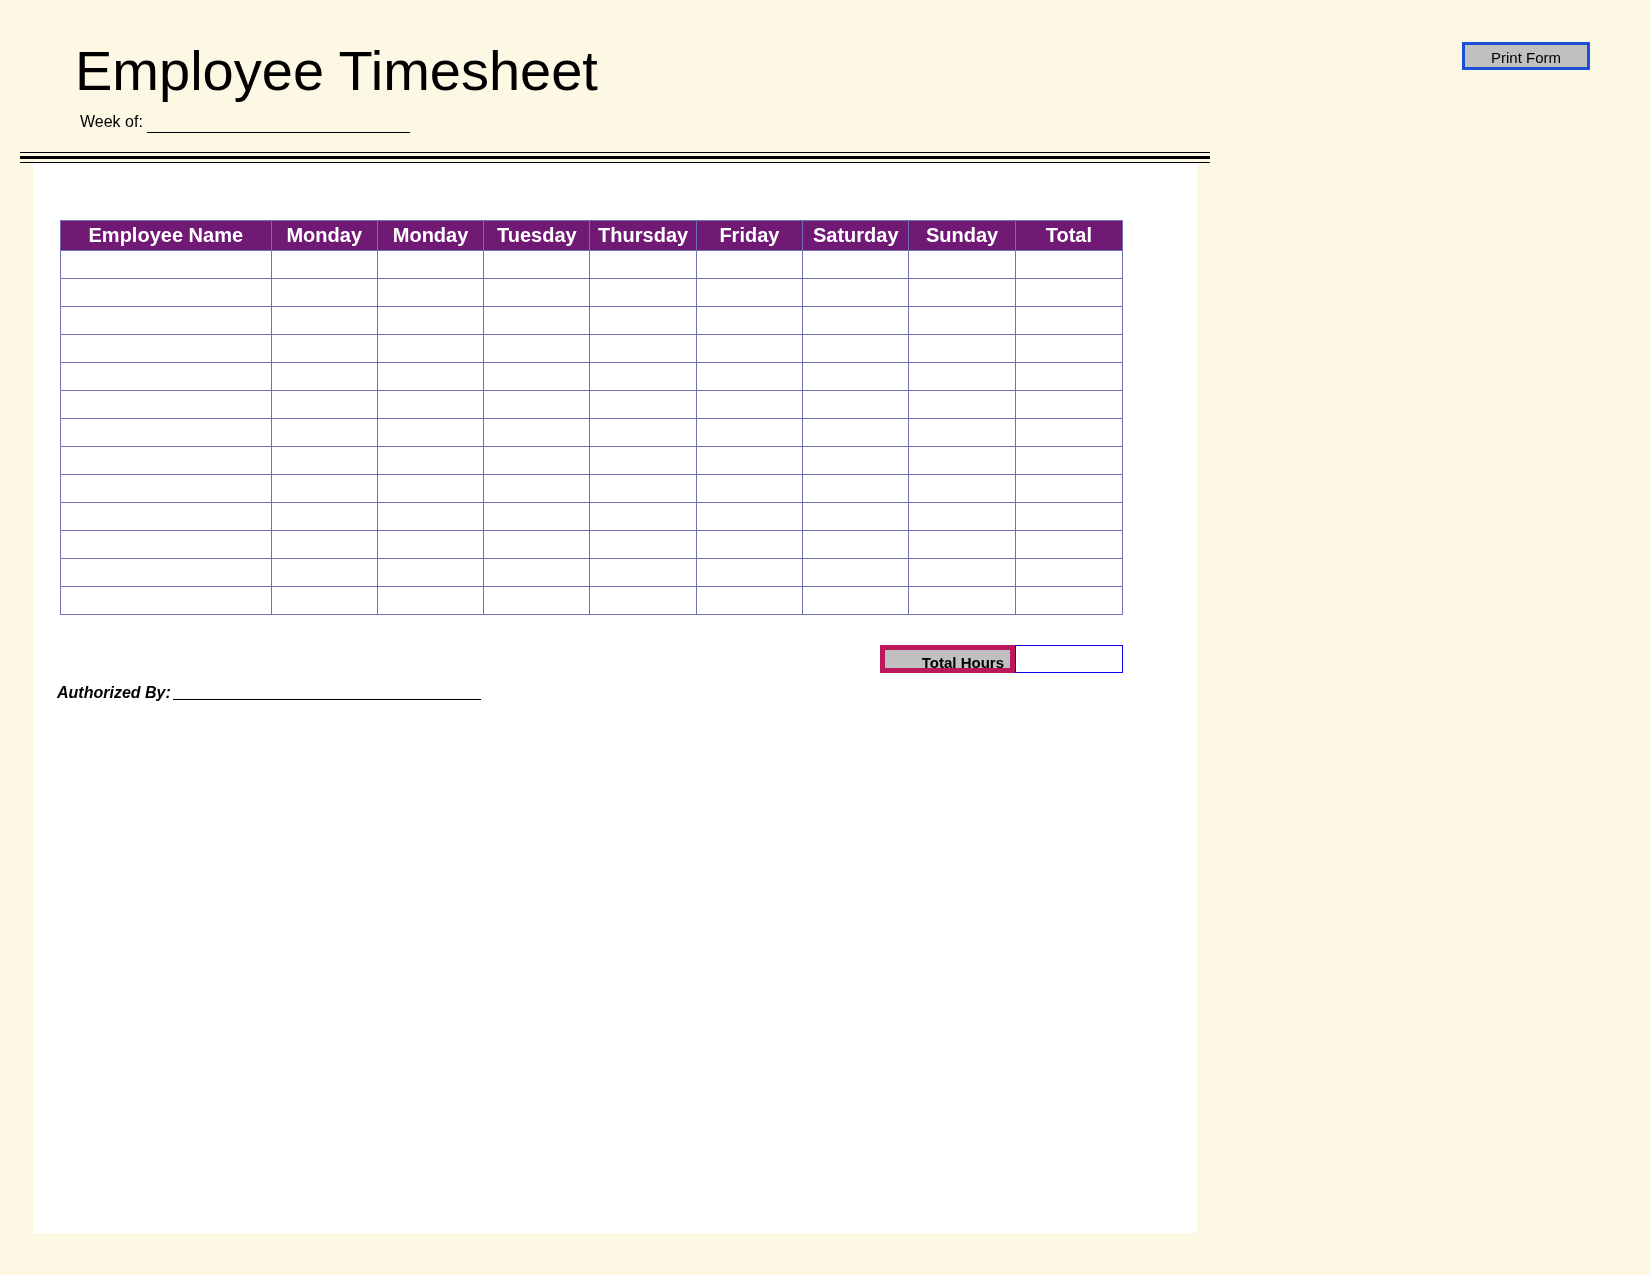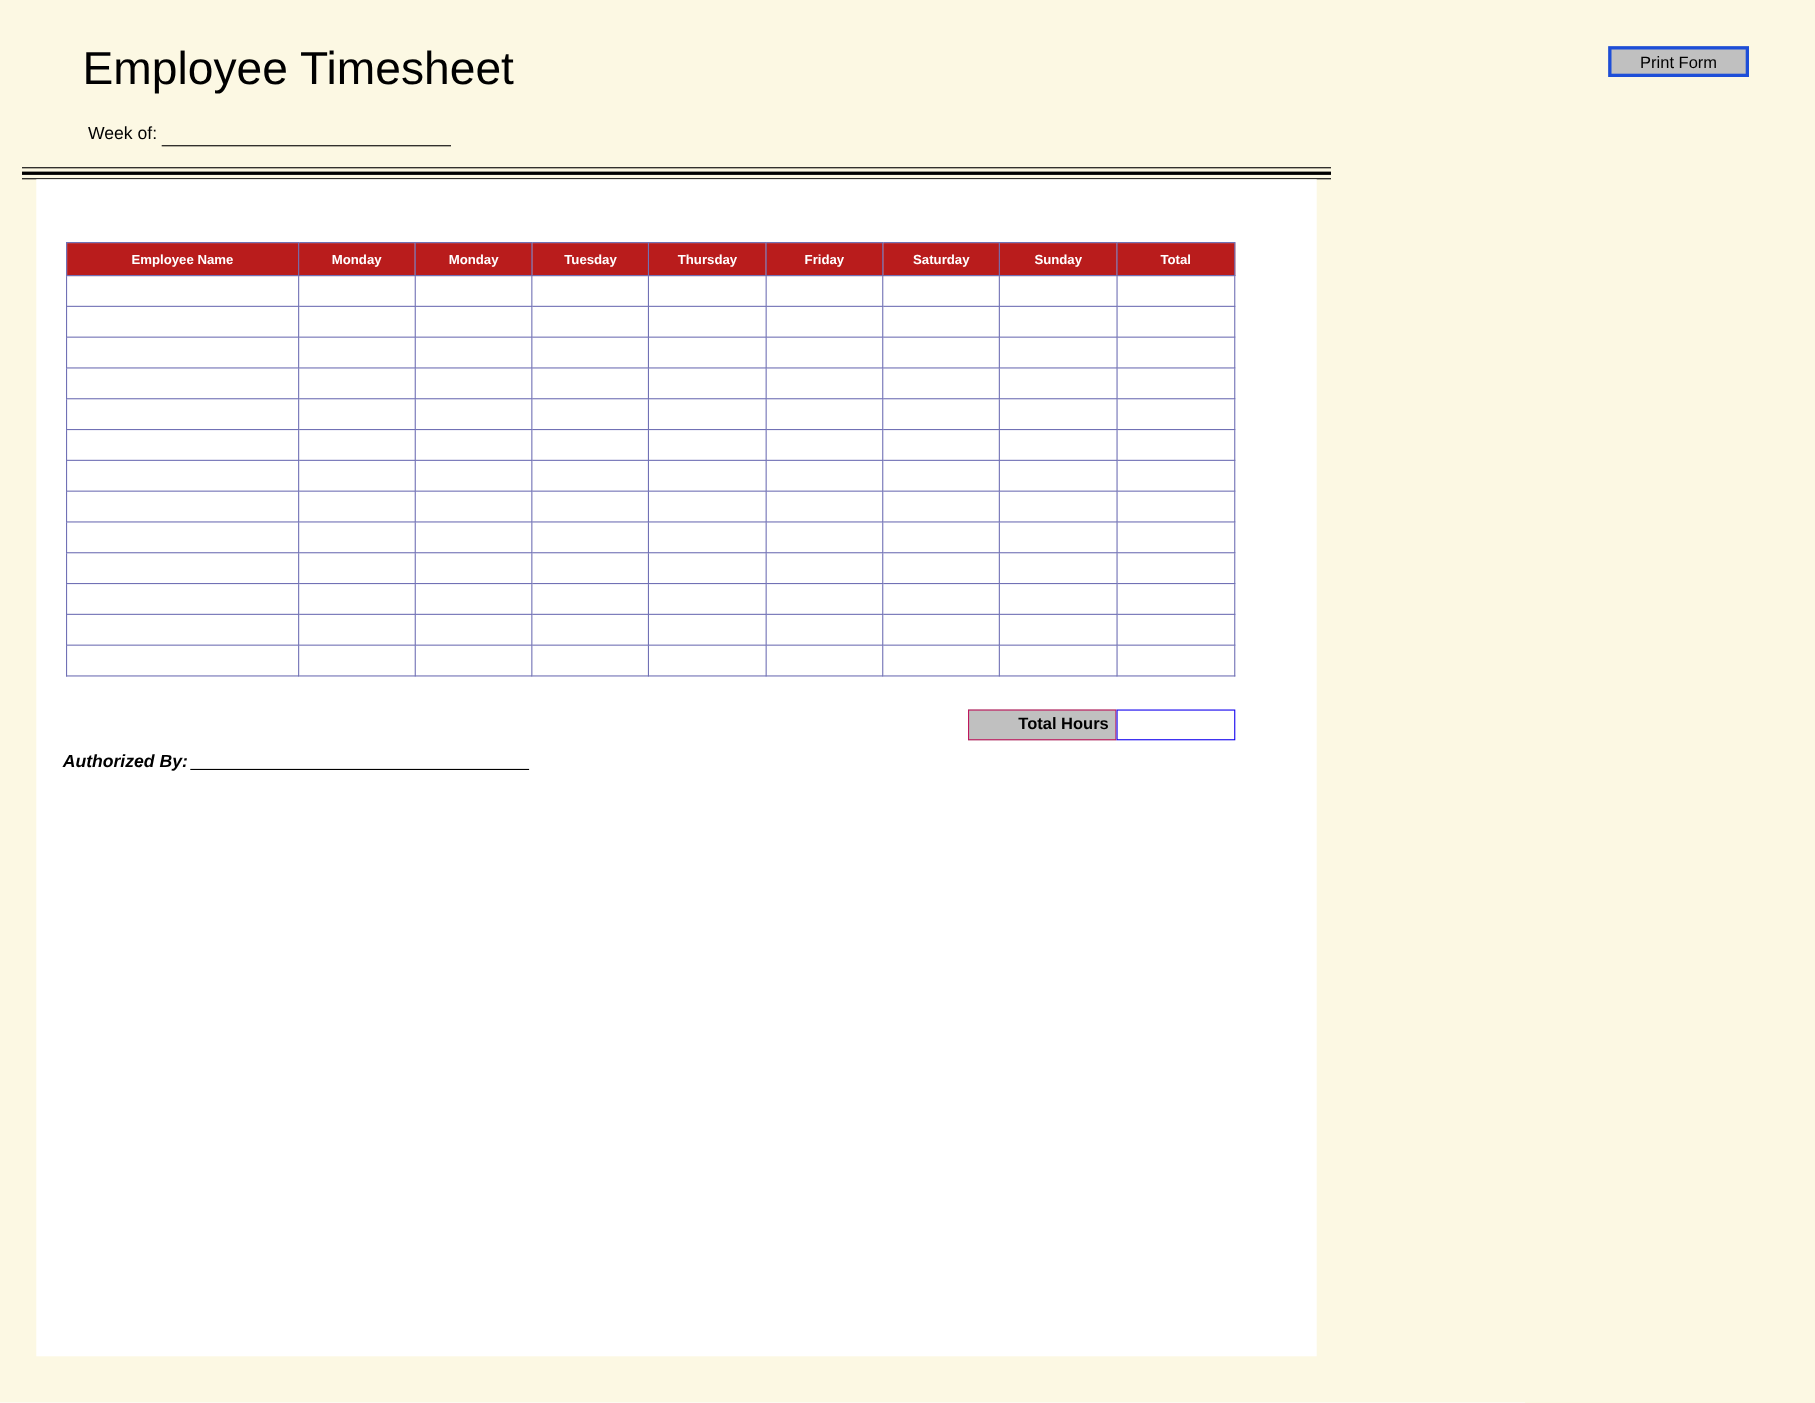--- a/index.html
+++ b/index.html
@@ -14,21 +14,21 @@
   }
   .page {
     position: relative;
     width: 100%;
     height: 100%;
   }
   .title {
     position: absolute;
     left: 75px;
     top: 38px;
-    font-size: 42px;
+    font-size: 56px;
     color: #000;
   }
   .print-btn {
     position: absolute;
     right: 60px;
     top: 42px;
     width: 128px;
     height: 28px;
     background: #c0c0c0;
     border: 3px solid #1d4ed8;
@@ -90,24 +90,24 @@
   }
   table.timesheet {
     position: absolute;
     left: 27px;
     top: 57px;
     border-collapse: collapse;
     width: 1063px;
     table-layout: fixed;
   }
   table.timesheet th {
-    background: #b91c1c;
+    background: #701a75;
     color: #fff;
     font-weight: bold;
-    font-size: 12px;
+    font-size: 20px;
     height: 30px;
     border: 1px solid #7171b5;
     padding: 0;
     text-align: center;
   }
   table.timesheet td {
     height: 28px;
     border: 1px solid #7171b5;
     padding: 0;
   }
@@ -115,21 +115,21 @@
   table.timesheet col.day-col  { width: 106px; }
   table.timesheet col.total-col{ width: 107px; }
 
   .total-hours-label {
     position: absolute;
     left: 847px;
     top: 482px;
     width: 135px;
     height: 28px;
     background: #c0c0c0;
-    border: 1px solid #be185d;
+    border: 5px solid #be185d;
     text-align: right;
     font-weight: bold;
     font-size: 15px;
     line-height: 26px;
     padding-right: 6px;
   }
   .total-hours-box {
     position: absolute;
     left: 982px;
     top: 482px;

